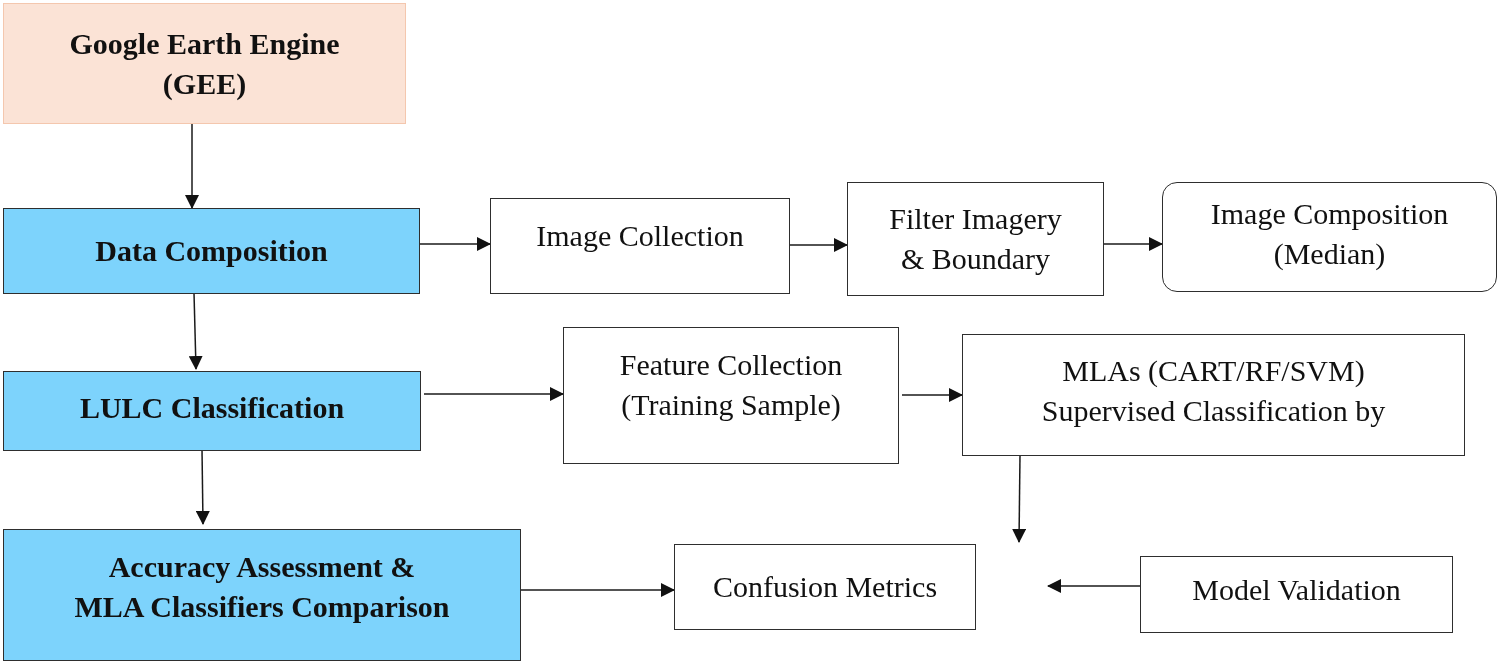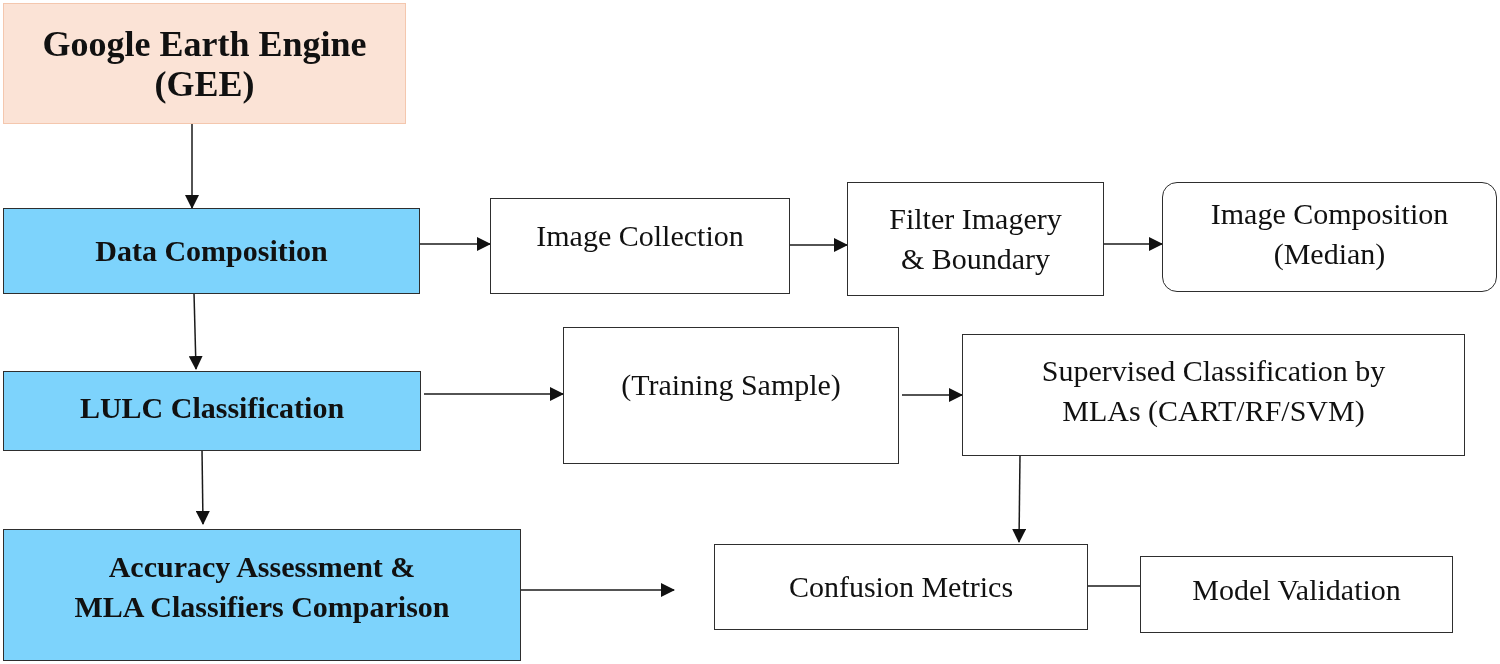--- a/index.html
+++ b/index.html
@@ -1,18 +1,18 @@
 <!DOCTYPE html>
 <html><head>
 <meta charset="utf-8">
 <style>
   html, body { margin:0; padding:0; background:#ffffff; }
   body { width:1500px; height:664px; position:relative; overflow:hidden; font-family:"Liberation Serif", serif; }
   .box { position:absolute; box-sizing:border-box; display:flex; flex-direction:column; align-items:center; justify-content:center; text-align:center; color:#111; }
-  .gee { background:#fbe3d6; border:1.5px solid #f4c7ae; font-weight:bold; font-size:36px; line-height:40px; }
+  .gee { background:#fbe3d6; border:1.5px solid #f4c7ae; font-weight:bold; font-size:30px; line-height:40px; }
   .green { background:#7dd3fc; border:1.5px solid #2e2e2e; font-weight:bold; font-size:30px; line-height:40px; }
   .plain { background:#fff; border:1.5px solid #2e2e2e; font-size:30px; line-height:40px; }
   svg.edges { position:absolute; left:0; top:0; }
 </style>
 </head>
 <body>
 
 <svg class="edges" width="1500" height="664">
   <defs>
     <marker id="ah" markerWidth="10" markerHeight="10" refX="9" refY="5" orient="auto" markerUnits="userSpaceOnUse">
@@ -63,27 +63,28 @@
   <span>Filter Imagery</span>
   <span>&amp; Boundary</span>
 </div>
 
 <div class="box plain" style="left:1162px;top:182px;width:335px;height:110px;padding-bottom:6px;border-radius:15px;">
   <span>Image Composition</span>
   <span>(Median)</span>
 </div>
 
 <div class="box plain" style="left:563px;top:327px;width:336px;height:137px;padding-bottom:22px;">
+  <span>Feature Collection</span>
   <span>(Training Sample)</span>
 </div>
 
 <div class="box plain" style="left:962px;top:334px;width:503px;height:122px;padding-bottom:8px;">
+  <span>MLAs (CART/RF/SVM)</span>
   <span>Supervised Classification by</span>
-  <span>MLAs (CART/RF/SVM)</span>
 </div>
 
-<div class="box plain" style="left:714px;top:544px;width:374px;height:86px;padding-bottom:0;">
+<div class="box plain" style="left:674px;top:544px;width:302px;height:86px;padding-bottom:0;">
   <span>Confusion Metrics</span>
 </div>
 
 <div class="box plain" style="left:1140px;top:544px;width:313px;height:77px;padding-bottom:10px;margin-top:12px;">
   <span>Model Validation</span>
 </div>
 
 </body></html>

